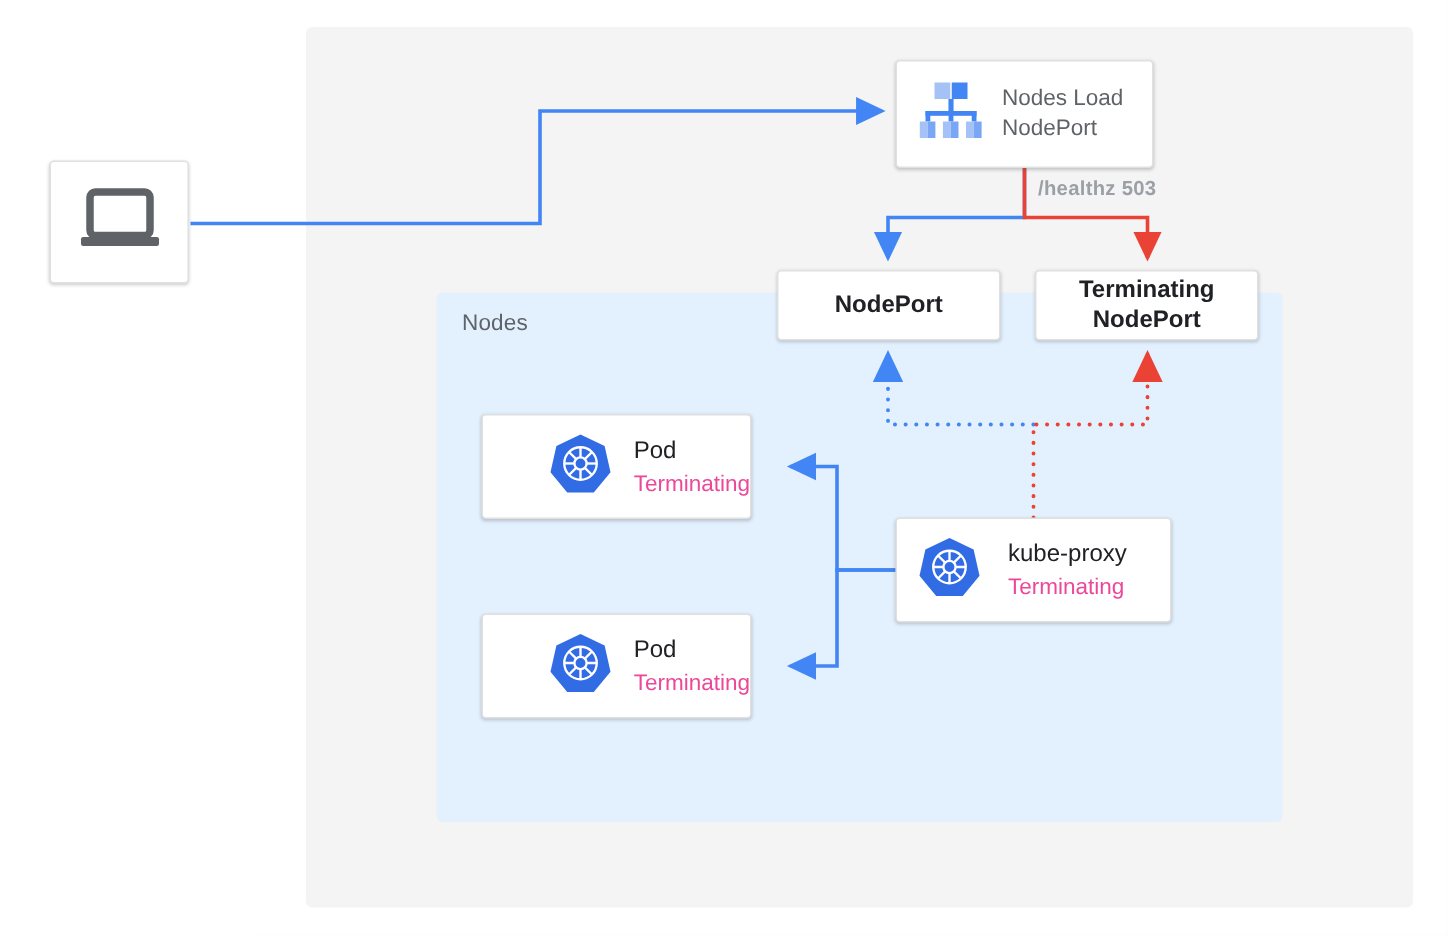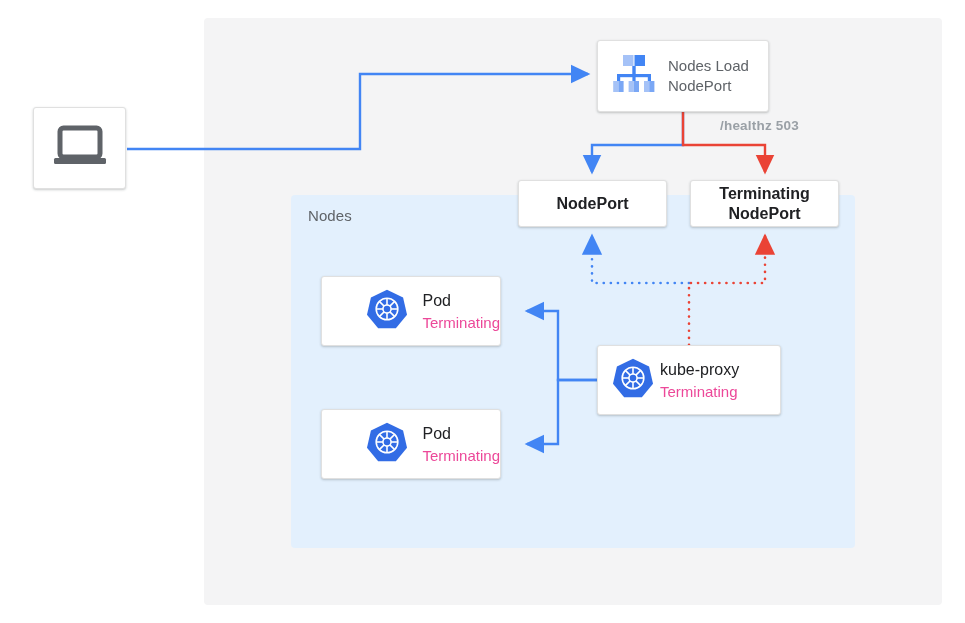--- a/index.html
+++ b/index.html
@@ -19,27 +19,27 @@
   .clb-box{left:597px;top:40px;width:172px;height:72px;padding-left:10px;gap:8px;}
   .clb-text{font-size:15px;color:#5f6368;line-height:20px;}
 
   .np-box{left:518px;top:180px;width:149px;height:47px;justify-content:center;}
   .hc-box{left:690px;top:180px;width:149px;height:47px;justify-content:center;}
   .np-label{font-size:16px;font-weight:bold;color:#202124;text-align:center;line-height:20px;}
 
   .pod-box{left:321px;width:180px;height:70px;padding-left:14px;gap:14px;justify-content:flex-end;}
   .pod1{top:276px;}
   .pod2{top:409px;}
-  .kp-box{left:597px;top:345px;width:184px;height:70px;padding-left:14px;gap:6px;}
+  .kp-box{left:597px;top:345px;width:184px;height:70px;padding-left:14px;gap:18px;}
 
   .lbl-main{font-size:16px;color:#202124;line-height:21px;}
   .lbl-sub{font-size:15px;color:#ec4899;line-height:21px;margin-top:1px;}
   .txtcol{display:flex;flex-direction:column;justify-content:center;}
 
-  .healthz{position:absolute;left:720px;top:118px;font-size:13.5px;font-weight:bold;color:#9aa0a6;letter-spacing:.2px;}
+  .healthz{position:absolute;left:692px;top:118px;font-size:13.5px;font-weight:bold;color:#9aa0a6;letter-spacing:.2px;}
 
   svg.lines{position:absolute;left:0;top:0;width:965px;height:623px;overflow:visible;}
   .ico{flex:0 0 auto;}
 </style>
 </head>
 <body>
 
 <div id="stage">
 
   <div class="region-outer"></div>

